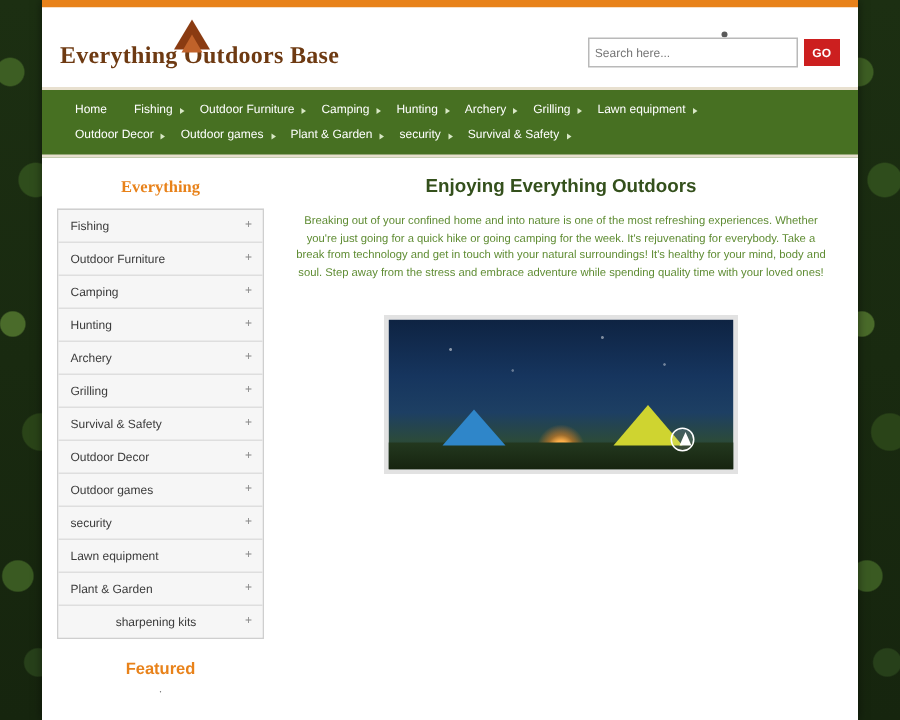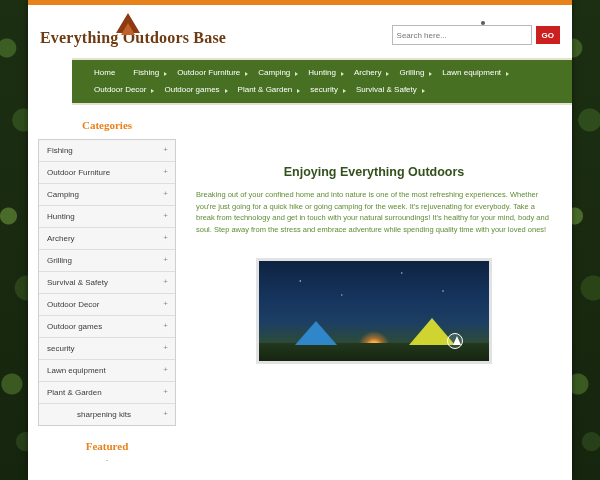--- a/index.html
+++ b/index.html
@@ -121,21 +121,20 @@
     height: 4px;
     background: #5a5a5a;
     border-radius: 50%;
   }
 
   .nav {
     background: #477022;
     border-top: 2px solid #e8e0cf;
     border-bottom: 2px solid #e8e0cf;
     padding: 4px 14px 5px 14px;
-    margin-left: 44px;
   }
   .nav-row {
     display: flex;
     flex-wrap: wrap;
     align-items: center;
   }
   .nav-item {
     color: #ffffff;
     font-size: 8px;
     padding: 4px 10px 4px 8px;
@@ -190,45 +189,45 @@
     top: 5px;
     font-size: 8px;
     color: #8a8a8a;
   }
   .featured-title {
     color: #e8821a;
     font-size: 11px;
     font-weight: bold;
     text-align: center;
     padding: 14px 0 4px 0;
-    font-family: Liberation Serif, serif;
+    font-family: Liberation Sans, sans-serif;
   }
   .featured-dot {
     text-align: center;
     font-size: 8px;
     color: #777;
   }
 
   .main {
     flex: 1;
     padding: 0 4px 0 14px;
-    margin-top: 48px;
   }
   .main-title {
     text-align: center;
     color: #34501c;
     font-size: 12.5px;
     font-weight: bold;
     padding: 4px 0 10px 0;
     font-family: "Liberation Sans", sans-serif;
   }
   .intro {
     color: #5f8c33;
     font-size: 7.5px;
     line-height: 1.55;
+    text-align: center;
     padding: 0 6px;
   }
   .hero {
     margin: 22px auto 0 auto;
     width: 230px;
     height: 100px;
     border: 3px solid #e2e2e2;
     background:
       radial-gradient(circle at 50% 86%, #ffb04a 0 5px, rgba(255,140,30,.55) 9px, transparent 16px),
       radial-gradient(circle at 18% 20%, rgba(255,255,255,.5) 0 .7px, transparent 1.2px),
@@ -317,21 +316,21 @@
       <div class="nav-item has-caret">Outdoor games</div>
       <div class="nav-item has-caret">Plant &amp; Garden</div>
       <div class="nav-item has-caret">security</div>
       <div class="nav-item has-caret">Survival &amp; Safety</div>
     </div>
   </div>
 
   <div class="content">
 
     <div class="sidebar">
-      <div class="side-title">Categories</div>
+      <div class="side-title">Everything</div>
       <div class="cat-list">
         <div class="cat-item">
           <span>Fishing</span>
           <span class="cat-plus">+</span>
         </div>
         <div class="cat-item">
           <span>Outdoor Furniture</span>
           <span class="cat-plus">+</span>
         </div>
         <div class="cat-item">

